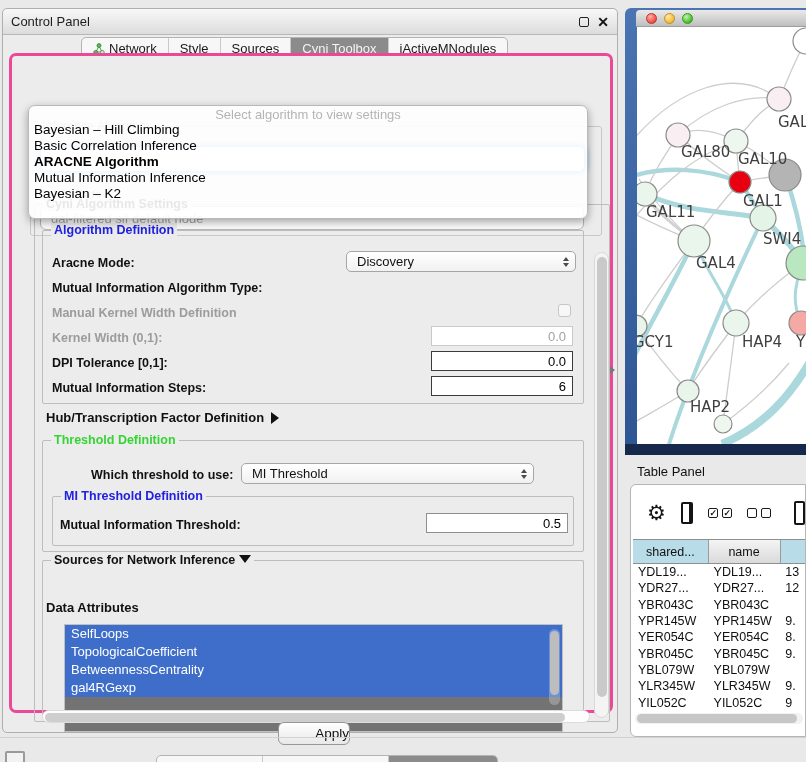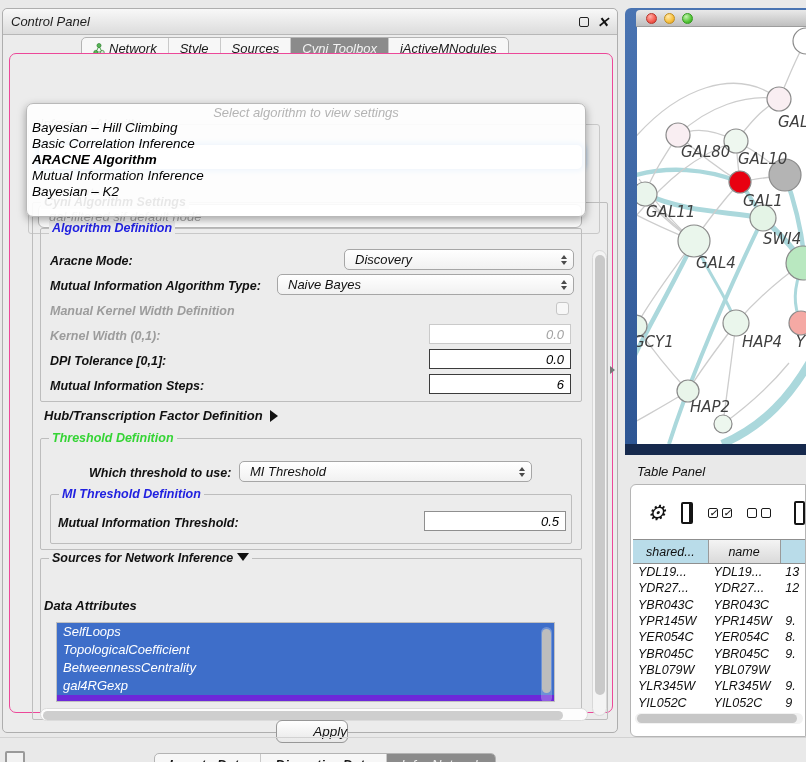--- a/index.html
+++ b/index.html
@@ -1,18 +1,18 @@
 <!DOCTYPE html>
 <html><head>
 <meta charset="utf-8">
 <style>
   * { margin:0; padding:0; box-sizing:border-box; }
   html,body { width:806px; height:762px; overflow:hidden; background:#e9e9e9;
     font-family:"Liberation Sans", sans-serif; }
-  .abs { position:absolute;font-style:italic; }
+  .abs { position:absolute; }
 
   
   #control-panel { left:2px; top:8px; width:616px; height:725px;
     background:#ececec; border:1px solid #aeaeae; border-radius:5px; }
   #cp-titlebar { left:0; top:0; width:100%; height:26px;
     background:linear-gradient(#f8f8f8,#dcdcdc); border-bottom:1px solid #b7b7b7;
     border-radius:5px 5px 0 0; display:flex; align-items:center; padding:0 8px; }
   #cp-title { font-size:13px; color:#1d1d1d; }
   .cp-win-icons { margin-left:auto; display:flex; align-items:center; gap:8px; }
   .float-icon { width:10px; height:10px; border:1.6px solid #222; border-radius:2px; }
@@ -22,21 +22,21 @@
   #cp-tabs { left:78px; top:28px; height:23px; display:flex;
     background:#f7f7f7; border:1px solid #b3b3b3; border-radius:5px; overflow:hidden; }
   .cp-tab { display:flex; align-items:center; gap:4px; padding:0 11px; font-size:13px;
     color:#1a1a1a; border-right:1px solid #c9c9c9; background:transparent; }
   .cp-tab:last-child { border-right:none; }
   .cp-tab.selected { background:#8b8b8b; color:#f4f4f4; }
   .net-icon { width:12px; height:12px; }
 
   
   #cp-content { left:6px; top:44px; width:604px; height:660px;
-    border:1px solid #ec4899; border-radius:7px; background:#ececec; }
+    border:3px solid #ec4899; border-radius:7px; background:#ececec; }
 
   
   .ghost-group { left:18px; top:70px; width:572px; height:110px;
     border:1px solid #c8c8c8; border-radius:3px; }
   .ghost-label { font-size:12.5px; color:#8f8f8f; background:#ececec; padding:0 3px; }
   .ghost-combo-focus { left:28px; top:90px; width:545px; height:26px; border-radius:6px;
     border:1px solid #86aedd; box-shadow:0 0 5px 2px #79aee0; background:#fdfdfd; }
   .ghost-table-label { left:28px; top:132px; font-size:12.5px; color:#9a9a9a; font-weight:bold; }
   .ghost-combo { left:28px; top:150px; width:544px; height:24px; border-radius:6px;
     border:1px solid #b7b7b7; background:#fbfbfb; display:flex; align-items:center;
@@ -71,21 +71,21 @@
   .field.normal { border:1px solid #8f8f8f; }
   .field.disabled { border:1px solid #cacaca; color:#a2a2a2; }
   .checkbox { position:absolute; width:13px; height:13px; border:1px solid #c6c6c6;
     border-radius:3px; background:#f7f7f7; }
   .arrow-right { display:inline-block; width:0; height:0; border-top:6px solid transparent;
     border-bottom:6px solid transparent; border-left:8px solid #111; vertical-align:-2px; }
   .arrow-down { display:inline-block; width:0; height:0; border-left:6px solid transparent;
     border-right:6px solid transparent; border-top:8px solid #111; vertical-align:1px; }
 
   
-  #attr-list { left:46px; top:568px; width:499px; height:80px; background:#6d28d9;
+  #attr-list { left:52px; top:568px; width:499px; height:108px; background:#737373;
     border:1px solid #c0c0c0; overflow:hidden; }
   .attr-item { height:18px; line-height:18px; padding-left:6px; font-size:13px;
     color:#fff; background:#3e6ec9; }
   #attr-scroll { position:absolute; right:2px; top:4px; width:11px; height:76px;
     border-radius:6px; background:rgba(255,255,255,0.25); }
   #attr-thumb { position:absolute; left:1px; top:2px; width:9px; height:64px;
     border-radius:5px; background:#bdbdbd; }
 
   
   .v-scroll { left:582px; top:196px; width:15px; height:466px; background:#f4f4f4;
@@ -226,27 +226,20 @@
     </div>
     <span class="lbl" style="left:40px; top:200px;">Aracne Mode:</span>
     <div class="combo" style="left:334px; top:195px; width:230px;">
       <span class="combo-text">Discovery</span>
       <span class="stepper">
           <span class="tri-up"></span>
           <span class="tri-dn"></span>
         </span>
     </div>
     <span class="lbl" style="left:40px; top:225px;">Mutual Information Algorithm Type:</span>
-    <div class="combo" style="left:267px; top:220px; width:297px;">
-      <span class="combo-text">Naive Bayes</span>
-      <span class="stepper">
-          <span class="tri-up"></span>
-          <span class="tri-dn"></span>
-        </span>
-    </div>
     <span class="lbl disabled" style="left:40px; top:250px;">Manual Kernel Width Definition</span>
     <span class="checkbox" style="left:546px; top:248px;"></span>
     <span class="lbl disabled" style="left:40px; top:275px;">Kernel Width (0,1):</span>
     <div class="field disabled" style="left:419px; top:270px; width:142px;">
       <span>0.0</span>
     </div>
     <span class="lbl" style="left:40px; top:300px;">DPI Tolerance [0,1]:</span>
     <div class="field strong" style="left:419px; top:295px; width:142px;">
       <span>0.0</span>
     </div>

